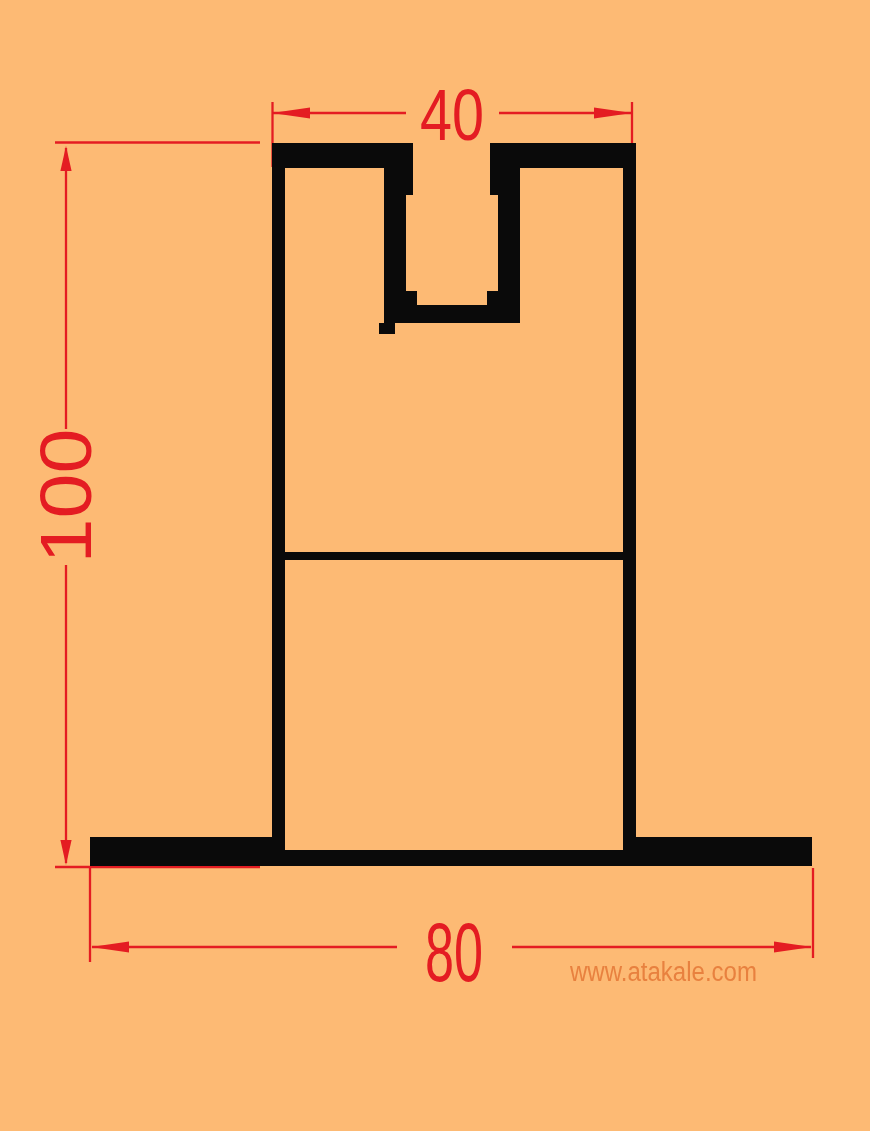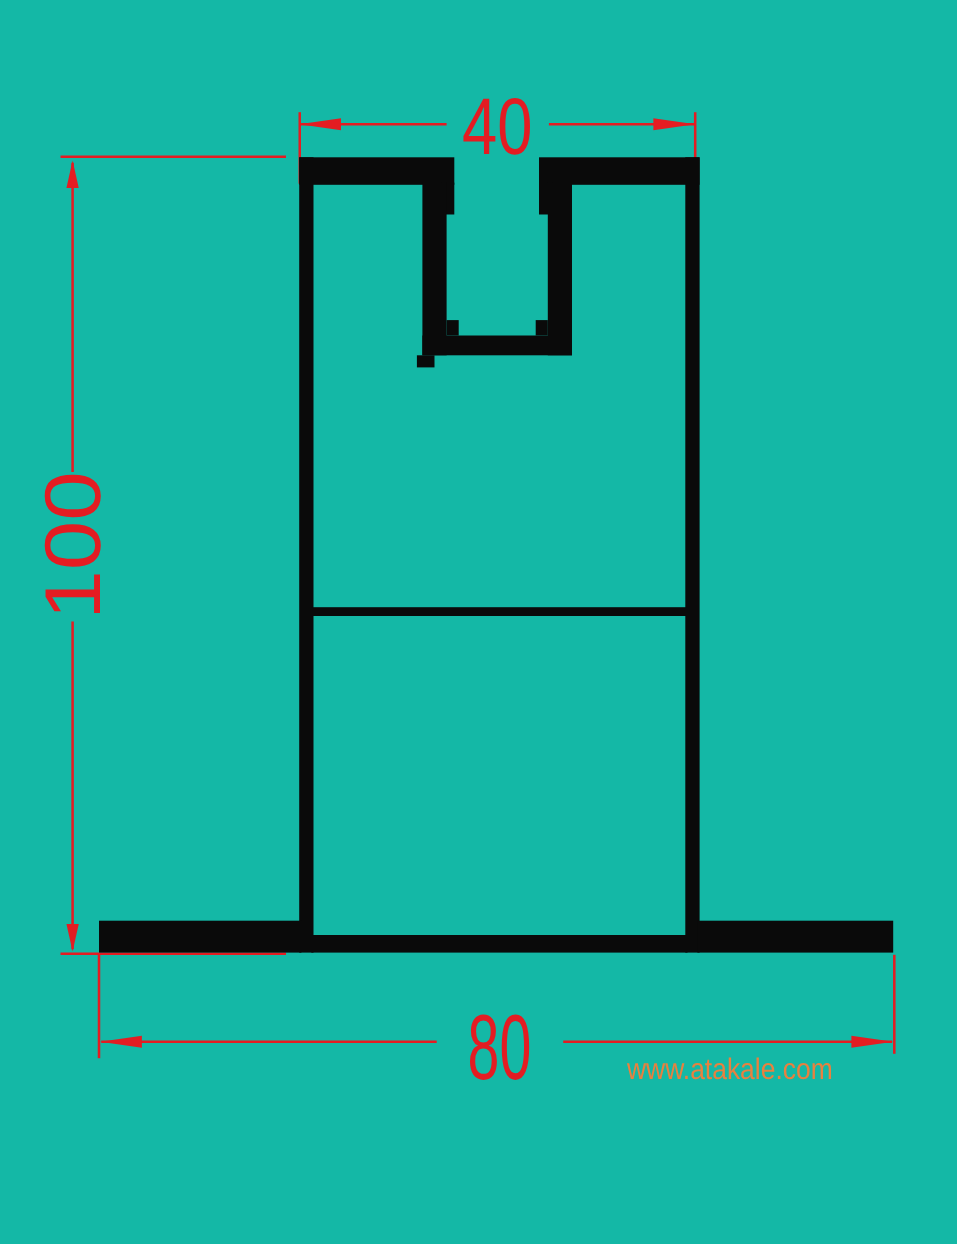--- a/index.html
+++ b/index.html
@@ -4,21 +4,21 @@
 <style>
   html, body {
     margin: 0;
     padding: 0;
     background: #ffffff;
   }
   .canvas {
     position: relative;
     width: 870px;
     height: 1131px;
-    background: #14b8a6;
+    background: #fdba74;
     overflow: hidden;
     font-family: "Liberation Sans", "DejaVu Sans", sans-serif;
   }
   svg { display: block; }
   .dim-line {
     stroke: #e41c22;
     stroke-width: 2.3;
     fill: none;
   }
   .dim-arrow { fill: #e41c22; stroke: none; }

